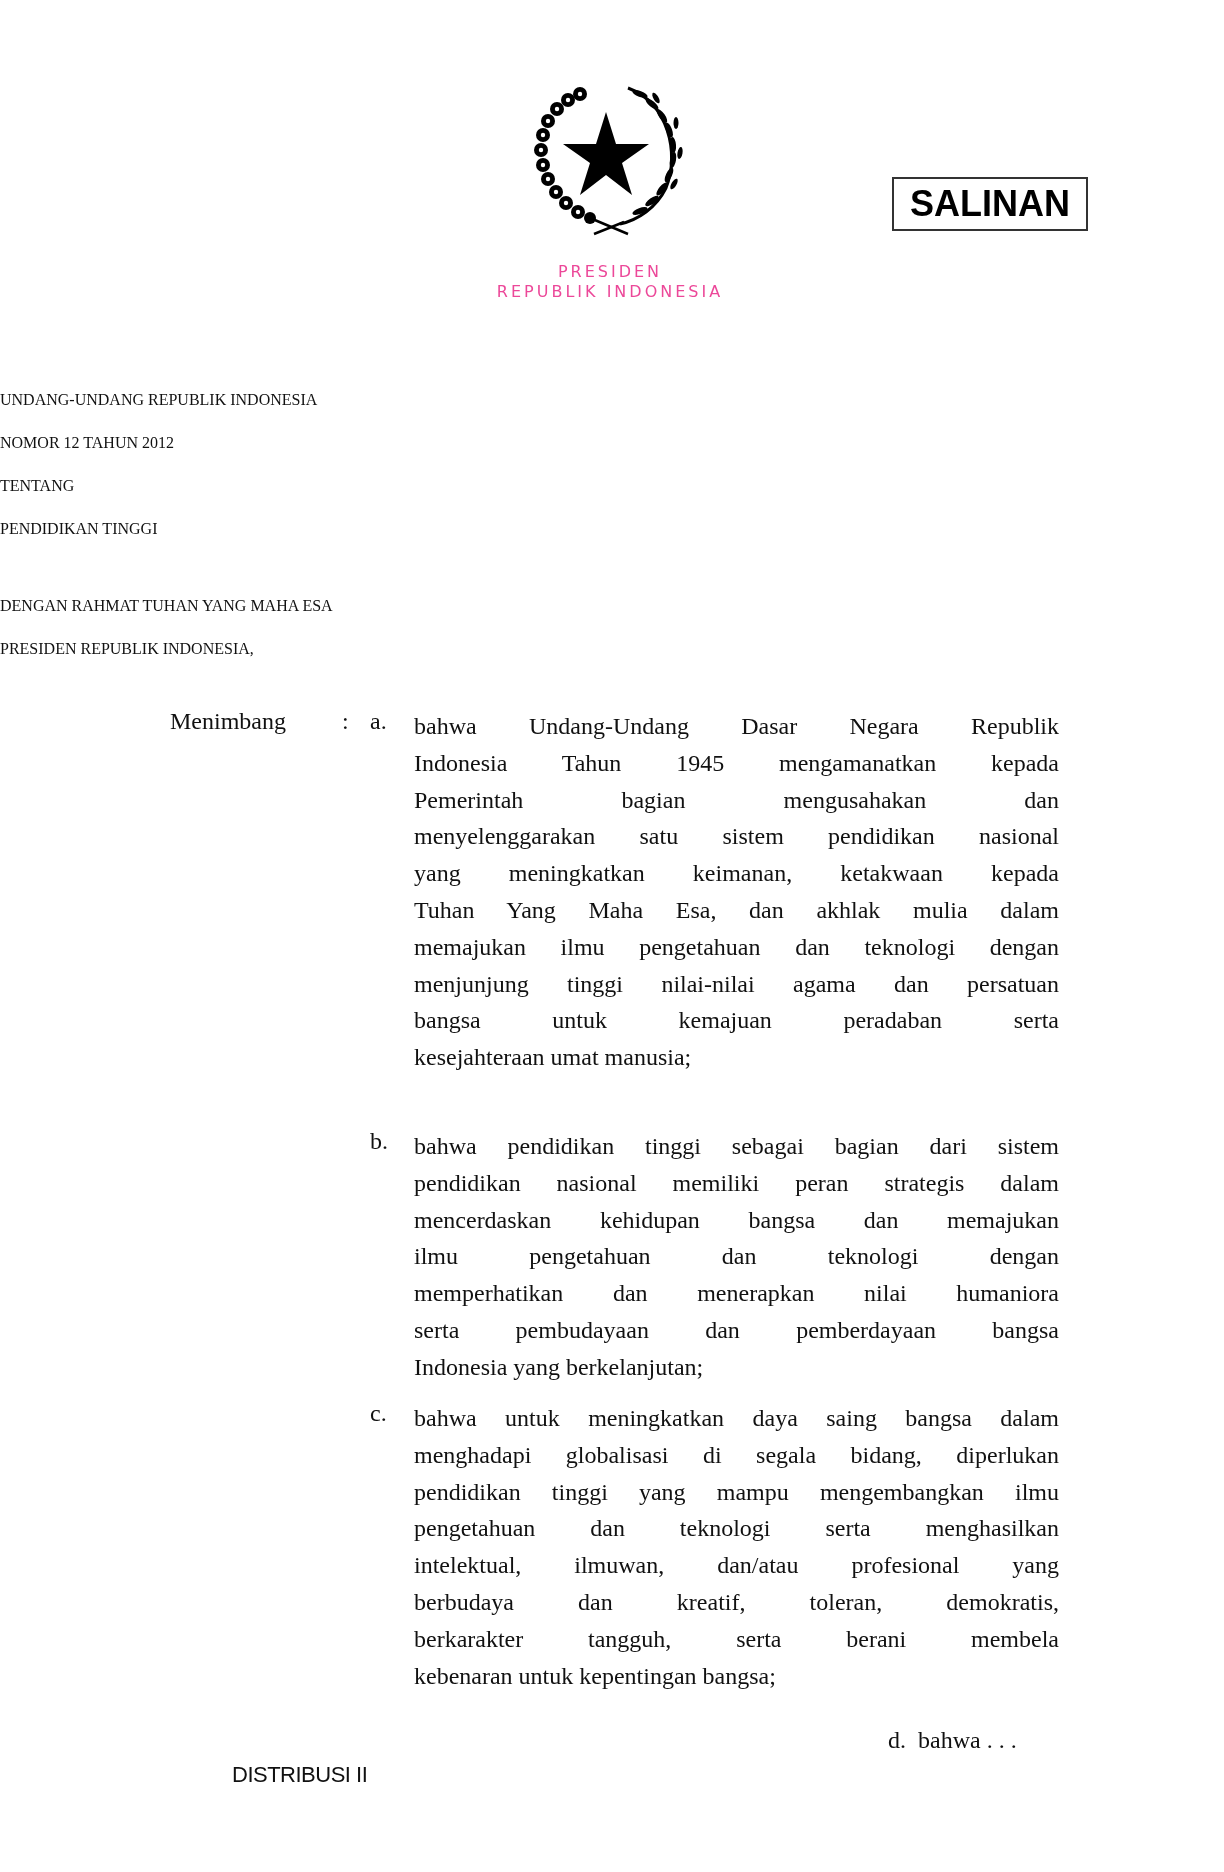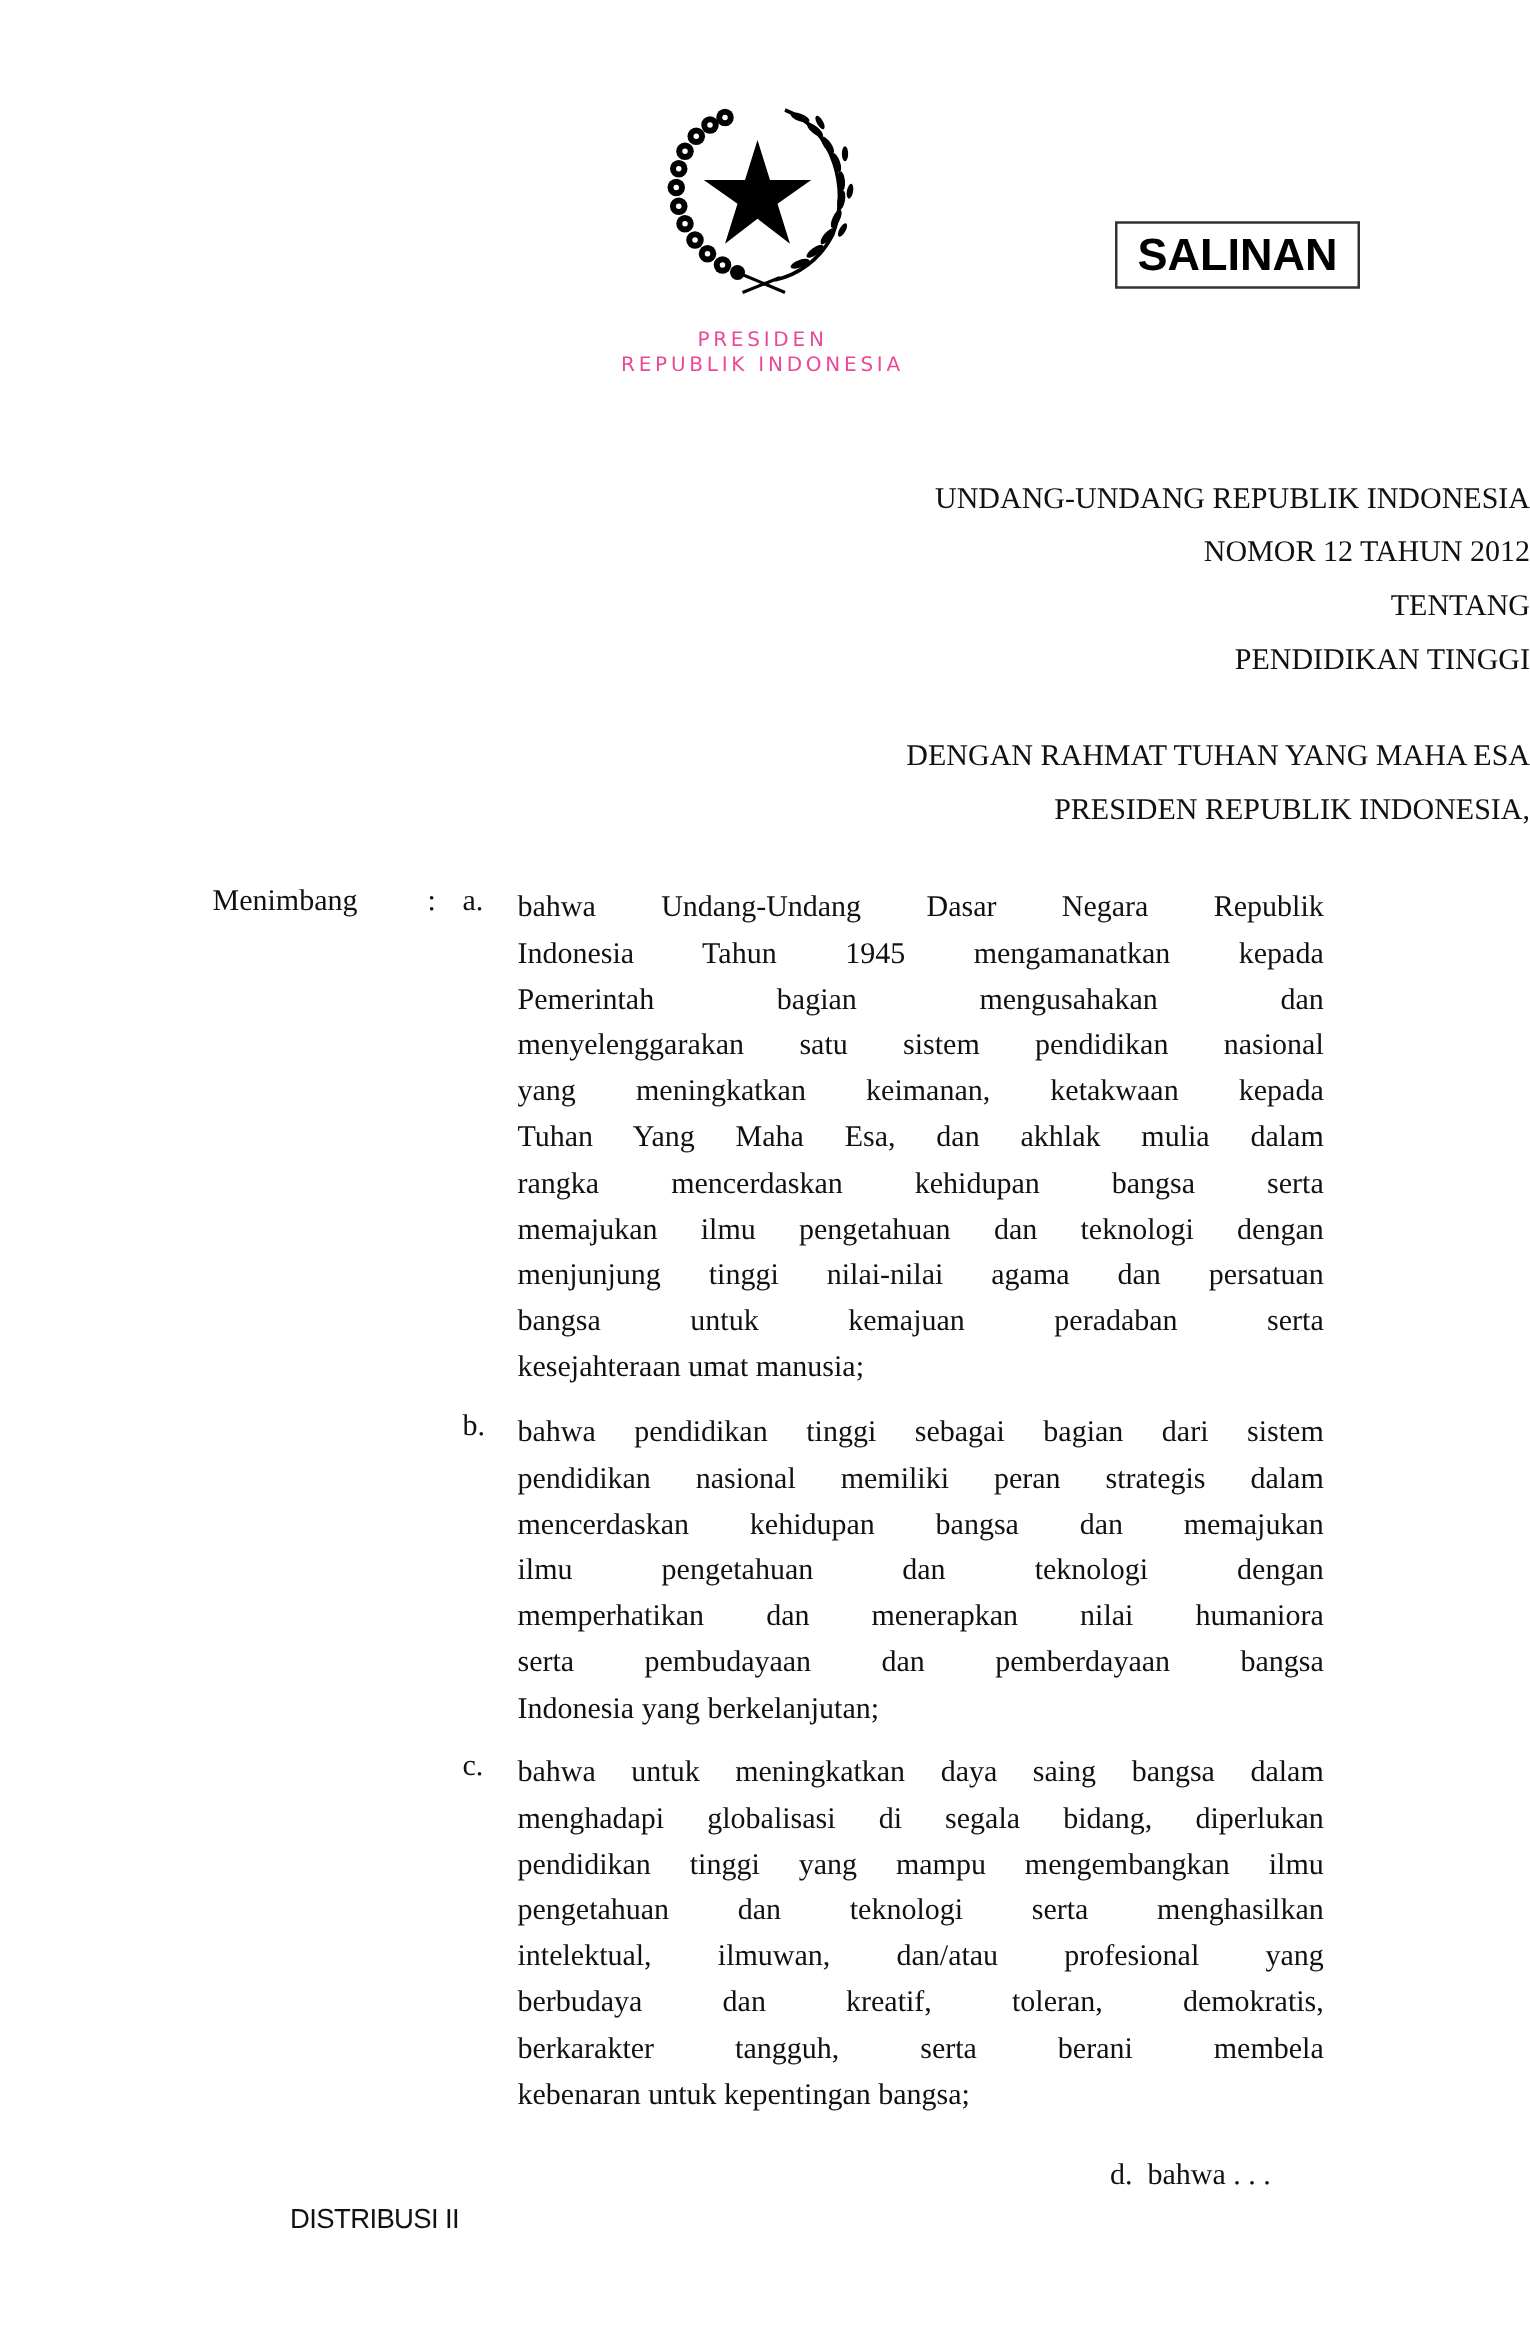--- a/index.html
+++ b/index.html
@@ -6,22 +6,22 @@
   body { width: 1224px; height: 1872px; position: relative; overflow: hidden; color: #111; }
 
   .emblem { position: absolute; left: 528px; top: 78px; width: 160px; height: 160px; }
   .emblem-caption { position: absolute; left: 440px; top: 262px; width: 340px; text-align: center;
     font-family: "DejaVu Sans", sans-serif; font-size: 16px; letter-spacing: 3px; line-height: 20px; color: #ec4899; }
 
   .salinan { position: absolute; left: 892px; top: 177px; width: 196px; height: 54px; border: 2px solid #333;
     box-sizing: border-box; display: flex; align-items: center; justify-content: center;
     font-family: "Liberation Sans", sans-serif; font-weight: bold; font-size: 36px; color: #000; }
 
-  .title-block { position: absolute; left: 0; top: 378px; width: 1224px; text-align: right;
-    font-family: "Liberation Serif", serif; font-size: 24px; color: #111; }
+  .title-block { position: absolute; left: 0; top: 378px; width: 1224px; text-align: left;
+    font-family: "Liberation Serif", serif; font-size: 16px; color: #111; }
   .title-block .tl { height: 43px; line-height: 43px; }
   .title-block .gap { height: 34px; }
 
   .consid-label { position: absolute; left: 170px; top: 708px; font-family: "Liberation Serif", serif; font-size: 24px; }
   .consid-colon { position: absolute; left: 342px; top: 708px; font-family: "Liberation Serif", serif; font-size: 24px; }
 
   .item-letter { position: absolute; left: 370px; font-family: "Liberation Serif", serif; font-size: 24px; }
   .item-body { position: absolute; left: 414px; width: 645px; font-family: "Liberation Serif", serif; font-size: 24px; }
   .item-body .ln { height: 36.8px; line-height: 36.8px; text-align: justify; text-align-last: justify; white-space: nowrap; }
   .item-body .ln.last { text-align-last: left; }
@@ -108,21 +108,20 @@
 <div class="consid-colon">:</div>
 
 <div class="item-letter" style="top:708px;">a.</div>
 <div class="item-body" style="top:708px;">
     <div class="ln" style="white-space: normal;">bahwa Undang-Undang Dasar Negara Republik</div>
     <div class="ln" style="white-space: normal;">Indonesia Tahun 1945 mengamanatkan kepada</div>
     <div class="ln" style="white-space: normal;">Pemerintah bagian mengusahakan dan</div>
     <div class="ln" style="white-space: normal;">menyelenggarakan satu sistem pendidikan nasional</div>
     <div class="ln" style="white-space: normal;">yang meningkatkan keimanan, ketakwaan kepada</div>
     <div class="ln" style="white-space: normal;">Tuhan Yang Maha Esa, dan akhlak mulia dalam</div>
-    <div class="ln" style="white-space: normal;">rangka mencerdaskan kehidupan bangsa serta</div>
     <div class="ln" style="white-space: normal;">memajukan ilmu pengetahuan dan teknologi dengan</div>
     <div class="ln" style="white-space: normal;">menjunjung tinggi nilai-nilai agama dan persatuan</div>
     <div class="ln" style="white-space: normal;">bangsa untuk kemajuan peradaban serta</div>
     <div class="ln last" style="white-space: normal;">kesejahteraan umat manusia;</div>
   </div>
 
 <div class="item-letter" style="top:1128px;">b.</div>
 <div class="item-body" style="top:1128px;">
     <div class="ln" style="white-space: normal;">bahwa pendidikan tinggi sebagai bagian dari sistem</div>
     <div class="ln" style="white-space: normal;">pendidikan nasional memiliki peran strategis dalam</div>

